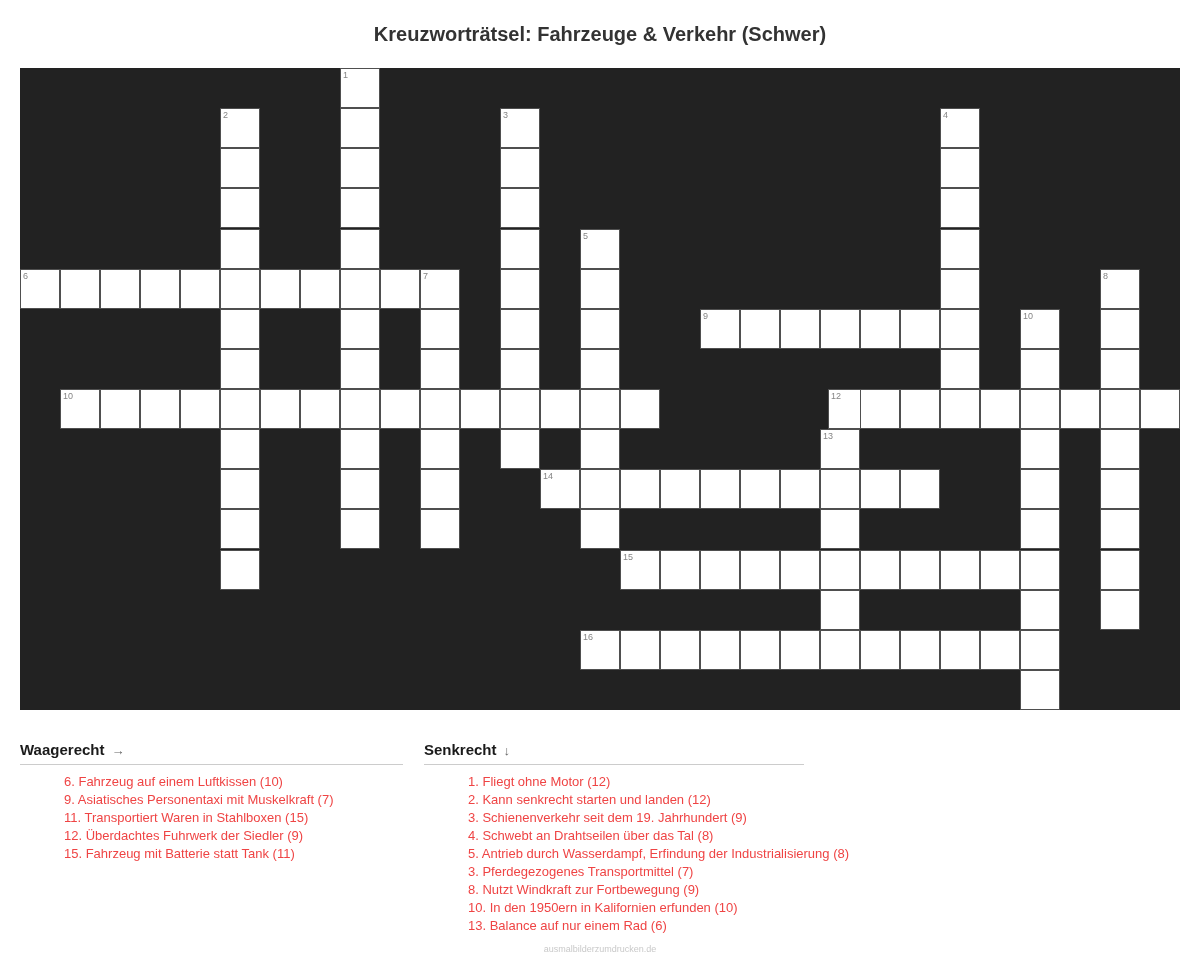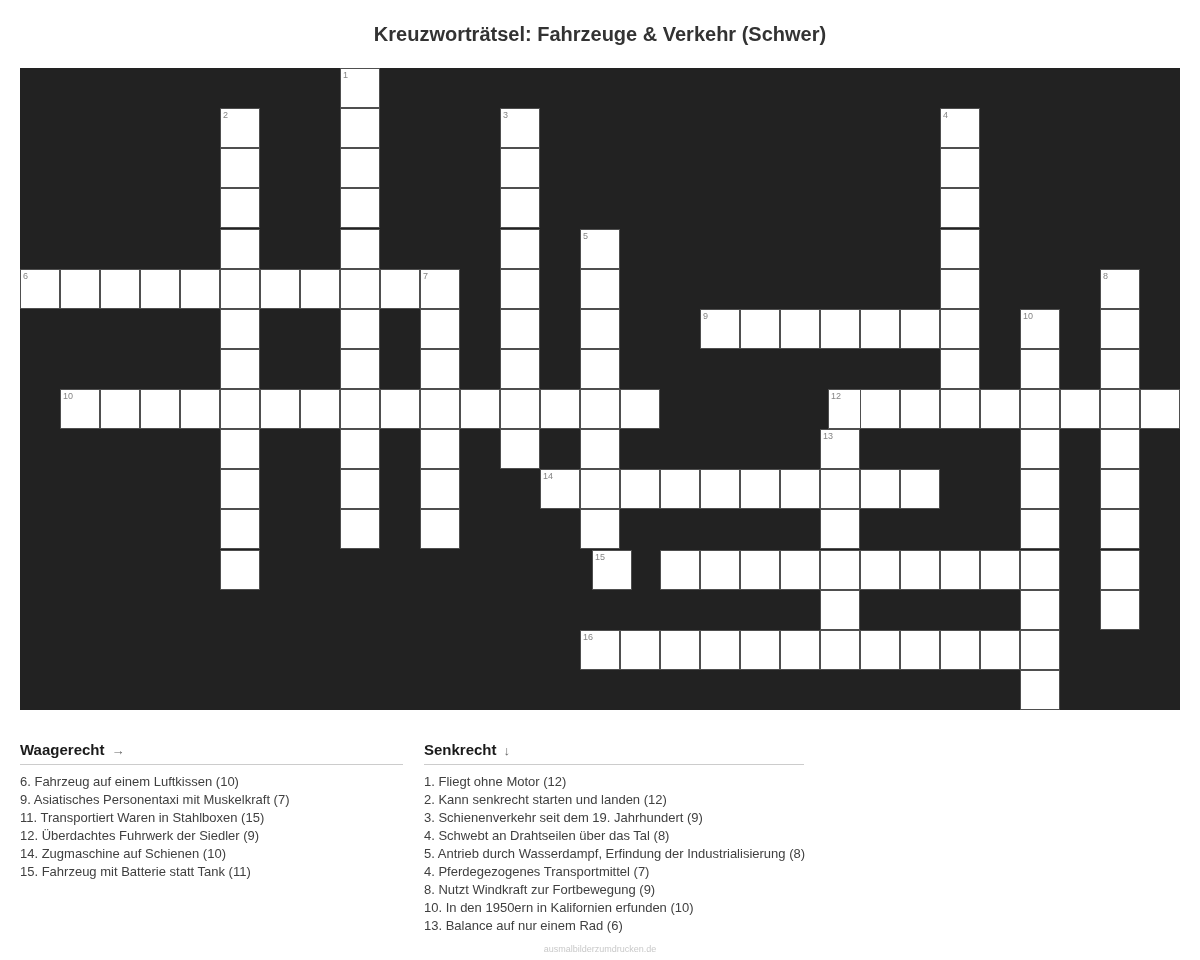--- a/index.html
+++ b/index.html
@@ -15,21 +15,21 @@
         background:var(--cell-bg,#ffffff);border:1px solid var(--cell-border,#4f4f4f);}
   .cell .num{position:absolute;top:1px;left:2px;font-size:9px;line-height:10px;
              color:var(--num-color,#858585);}
 
   .clue-col{position:absolute;top:742px;}
   .clue-col.across{left:20px;width:383px;}
   .clue-col.down{left:424px;width:380px;}
   .clue-head{margin:0 0 8px 0;padding:0 0 5px 0;border-bottom:1px solid #cccccc;
              font-size:15px;line-height:16px;font-weight:bold;color:#1a1a1a;}
   .clue-head .arrow{font-weight:normal;font-size:13px;color:#666666;margin-left:7px;}
-  .clue-list{font-size:13px;color:#404040;}
+  .clue-list{font-size:13px;color:#ef4444;margin-left:44px;}
   .clue-list .clue{line-height:18px;white-space:nowrap;}
 
   .watermark{position:absolute;top:944px;left:0;width:1200px;text-align:center;
              font-size:9px;color:#c9c9c9;}
 </style>
 </head>
 <body>
 
 <div class="page">
 
@@ -176,21 +176,21 @@
       <div class="cell" style="left: 520px; top: 401.25px;">
         <span class="num">14</span>
       </div>
       <div class="cell" style="left: 600px; top: 401.25px;"></div>
       <div class="cell" style="left: 640px; top: 401.25px;"></div>
       <div class="cell" style="left: 680px; top: 401.25px;"></div>
       <div class="cell" style="left: 720px; top: 401.25px;"></div>
       <div class="cell" style="left: 760px; top: 401.25px;"></div>
       <div class="cell" style="left: 840px; top: 401.25px;"></div>
       <div class="cell" style="left: 880px; top: 401.25px;"></div>
-      <div class="cell" style="left: 572px; top: 481.5px;">
+      <div class="cell" style="left: 600px; top: 481.5px;">
         <span class="num">15</span>
       </div>
       <div class="cell" style="left: 640px; top: 481.5px;"></div>
       <div class="cell" style="left: 680px; top: 481.5px;"></div>
       <div class="cell" style="left: 720px; top: 481.5px;"></div>
       <div class="cell" style="left: 760px; top: 481.5px;"></div>
       <div class="cell" style="left: 840px; top: 481.5px;"></div>
       <div class="cell" style="left: 880px; top: 481.5px;"></div>
       <div class="cell" style="left: 920px; top: 481.5px;"></div>
       <div class="cell" style="left: 960px; top: 481.5px;"></div>
@@ -208,34 +208,33 @@
       <div class="cell" style="left: 960px; top: 561.75px;"></div>
     </div>
 
   <div class="clue-col across">
     <h2 class="clue-head"><span>Waagerecht</span><span class="arrow">→</span></h2>
     <div class="clue-list">
         <div class="clue">6. Fahrzeug auf einem Luftkissen (10)</div>
         <div class="clue">9. Asiatisches Personentaxi mit Muskelkraft (7)</div>
         <div class="clue">11. Transportiert Waren in Stahlboxen (15)</div>
         <div class="clue">12. Überdachtes Fuhrwerk der Siedler (9)</div>
-        <div class="clue">14. Zugmaschine auf Schienen (10)</div>
         <div class="clue">15. Fahrzeug mit Batterie statt Tank (11)</div>
       </div>
   </div>
 
   <div class="clue-col down">
     <h2 class="clue-head"><span>Senkrecht</span><span class="arrow">↓</span></h2>
     <div class="clue-list">
         <div class="clue">1. Fliegt ohne Motor (12)</div>
         <div class="clue">2. Kann senkrecht starten und landen (12)</div>
         <div class="clue">3. Schienenverkehr seit dem 19. Jahrhundert (9)</div>
         <div class="clue">4. Schwebt an Drahtseilen über das Tal (8)</div>
         <div class="clue">5. Antrieb durch Wasserdampf, Erfindung der Industrialisierung (8)</div>
-        <div class="clue">4. Pferdegezogenes Transportmittel (7)</div>
+        <div class="clue">3. Pferdegezogenes Transportmittel (7)</div>
         <div class="clue">8. Nutzt Windkraft zur Fortbewegung (9)</div>
         <div class="clue">10. In den 1950ern in Kalifornien erfunden (10)</div>
         <div class="clue">13. Balance auf nur einem Rad (6)</div>
       </div>
   </div>
 
   <div class="watermark">ausmalbilderzumdrucken.de</div>
 
 </div>
 

